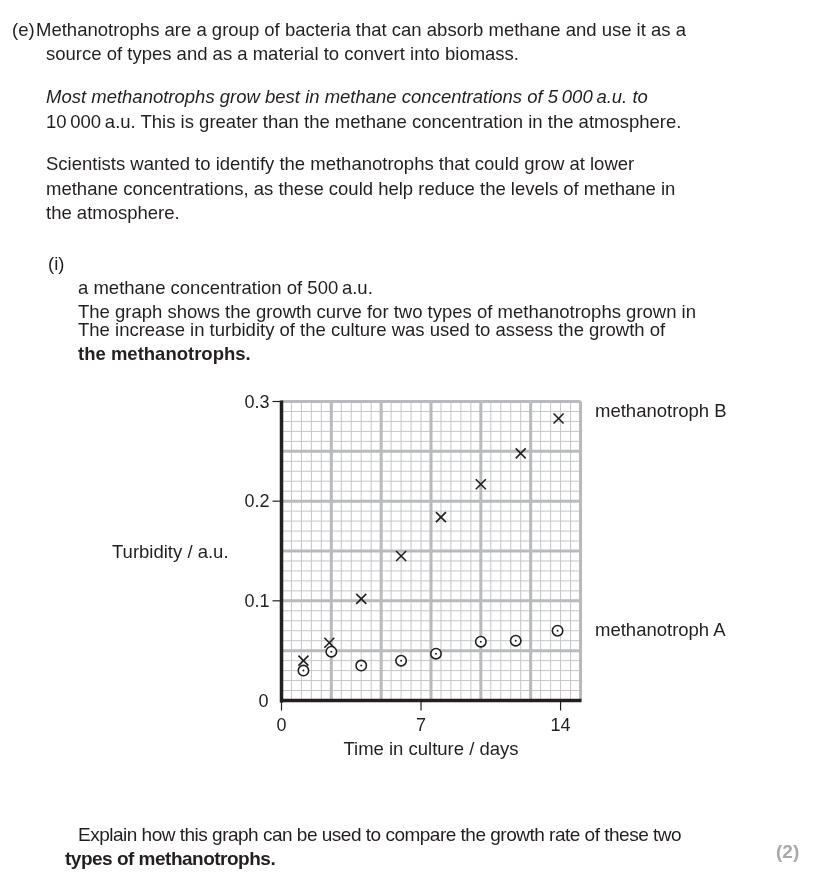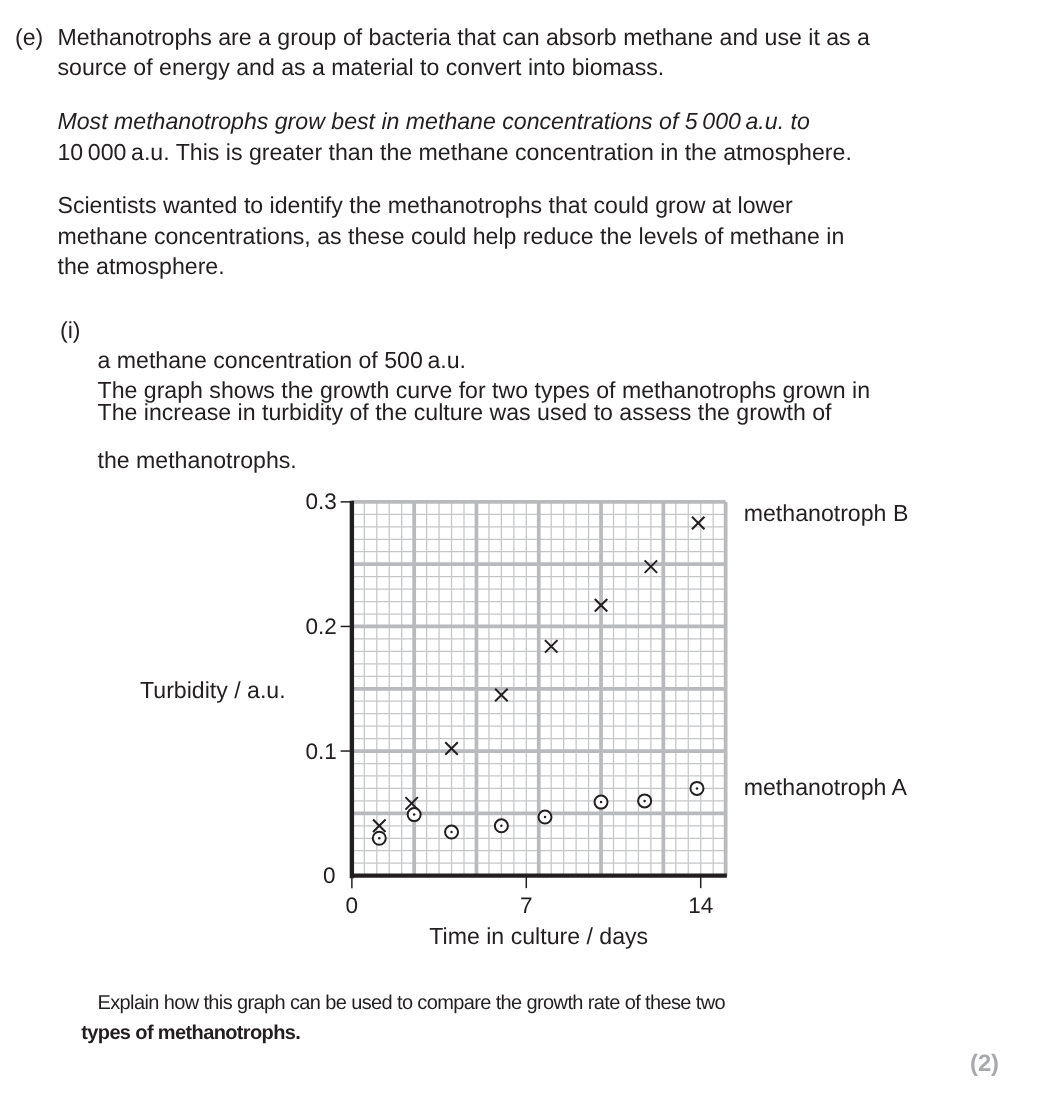--- a/index.html
+++ b/index.html
@@ -1,43 +1,43 @@
 <!DOCTYPE html>
 <html><head>
 <meta charset="utf-8">
 <style>
   html, body { margin: 0; padding: 0; background: #ffffff; }
   body { width: 840px; height: 880px; position: relative; overflow: hidden;
          font-family: "Liberation Sans", sans-serif; color: #231f20; }
   .t { position: absolute; white-space: nowrap; font-size: 18.5px; line-height: 24px; }
-  .explain { font-size: 16px; letter-spacing: -0.5px; transform-origin: left top; }
+  .explain { font-size: 19px; letter-spacing: -0.5px; transform-origin: left top; margin-top: 32px; }
   .marks { color: #a7a9ac; font-weight: bold; font-size: 19px; }
   svg text { font-family: "Liberation Sans", sans-serif; fill: #231f20; }
   #chart { position: absolute; left: 0; top: 0; }
 </style>
 </head>
 <body>
 
 <div class="t" style="left:12px; top:18px;">(e)</div>
-<div class="t" style="left:46px; top:18px;">Methanotrophs are a group of bacteria that can absorb methane and use it as a</div>
-<div class="t" style="left:46px; top:42px;">source of energy and as a material to convert into biomass.</div>
+<div class="t" style="left:36px; top:18px;">Methanotrophs are a group of bacteria that can absorb methane and use it as a</div>
+<div class="t" style="left:46px; top:42px;">source of types and as a material to convert into biomass.</div>
 
 <div class="t" style="left:46px; top:85px;font-style:italic;">Most methanotrophs grow best in methane concentrations of 5 000 a.u. to</div>
 <div class="t" style="left:46px; top:110px;">10 000 a.u. This is greater than the methane concentration in the atmosphere.</div>
 
 <div class="t" style="left:46px; top:152px;">Scientists wanted to identify the methanotrophs that could grow at lower</div>
 <div class="t" style="left:46px; top:177px;">methane concentrations, as these could help reduce the levels of methane in</div>
 <div class="t" style="left:46px; top:201px;">the atmosphere.</div>
 
 <div class="t" style="left:48px; top:252px;">(i)</div>
 <div class="t" style="left:78px; top:252px;margin-top:48px;">The graph shows the growth curve for two types of methanotrophs grown in</div>
 <div class="t" style="left:78px; top:276px;">a methane concentration of 500 a.u.</div>
 
 <div class="t" style="left:78px; top:318px;">The increase in turbidity of the culture was used to assess the growth of</div>
-<div class="t" style="left:78px; top:356px;">the methanotrophs.</div>
+<div class="t" style="left:78px; top:342px;font-weight:bold;">the methanotrophs.</div>
 
 <svg id="chart" width="840" height="880" xmlns="http://www.w3.org/2000/svg">
   <g id="grid-minor">
       <line x1="281.5" x2="281.5" y1="700.5" y2="401.5" stroke="#c4c6c8" stroke-width="1"></line>
       <line x1="291.46666666666664" x2="291.46666666666664" y1="700.5" y2="401.5" stroke="#c4c6c8" stroke-width="1"></line>
       <line x1="301.43333333333334" x2="301.43333333333334" y1="700.5" y2="401.5" stroke="#c4c6c8" stroke-width="1"></line>
       <line x1="311.4" x2="311.4" y1="700.5" y2="401.5" stroke="#c4c6c8" stroke-width="1"></line>
       <line x1="321.3666666666667" x2="321.3666666666667" y1="700.5" y2="401.5" stroke="#c4c6c8" stroke-width="1"></line>
       <line x1="331.3333333333333" x2="331.3333333333333" y1="700.5" y2="401.5" stroke="#c4c6c8" stroke-width="1"></line>
       <line x1="341.3" x2="341.3" y1="700.5" y2="401.5" stroke="#c4c6c8" stroke-width="1"></line>

